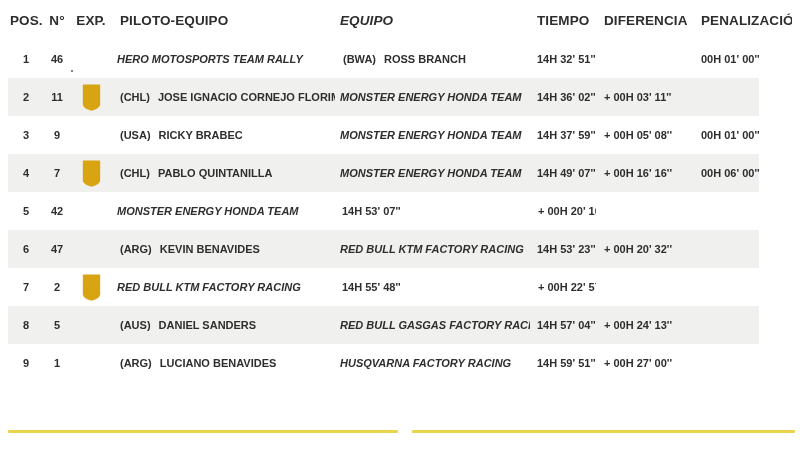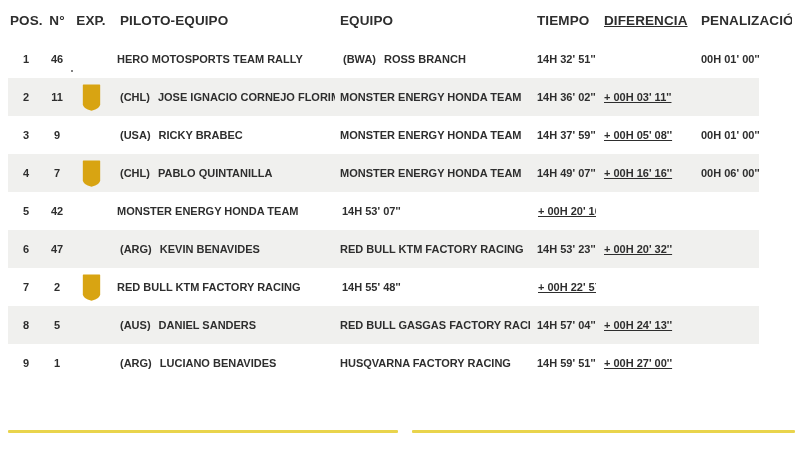--- a/index.html
+++ b/index.html
@@ -30,23 +30,23 @@
     font-size:11px;
     font-weight:bold;
   }
   .row.alt{background:var(--alt);}
 
   .cell{white-space:nowrap;overflow:hidden;}
   .c-pos{text-align:center;}
   .c-num{text-align:center;}
   .c-exp{display:flex;justify-content:center;align-items:center;text-align:right;}
   .c-piloto{padding-left:8px;}
-  .c-equipo{padding-left:5px;}
+  .c-equipo{padding-left:5px;font-style:italic;}
   .c-tiempo{padding-left:7px;}
-  .c-dif{padding-left:8px;text-decoration:underline;}
+  .c-dif{padding-left:8px;}
   .c-pen{padding-left:5px;}
 
   .header-row .c-piloto,
   .header-row .c-equipo,
   .header-row .c-tiempo,
   .header-row .c-dif,
   .header-row .c-pen{text-align:left;}
   .header-row .c-pos{text-align:left;padding-left:2px;}
 
   .country{display:inline-block;margin-right:8px;}

